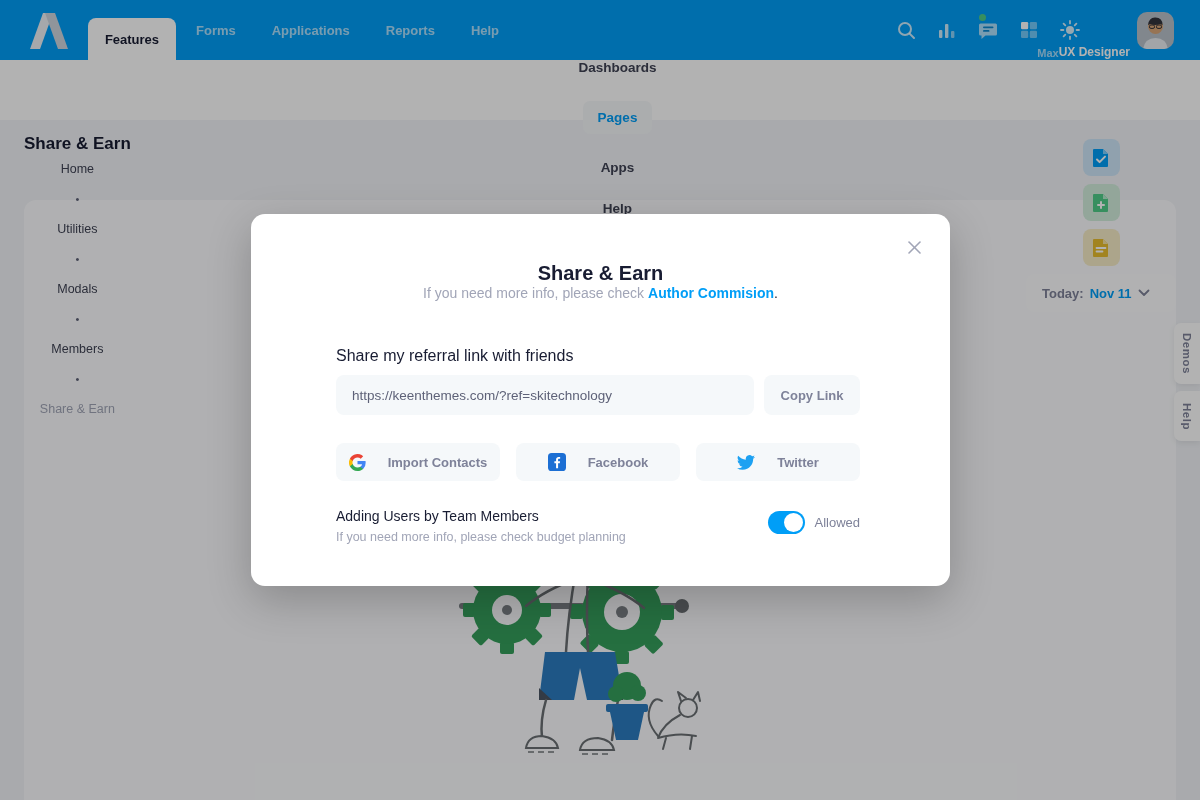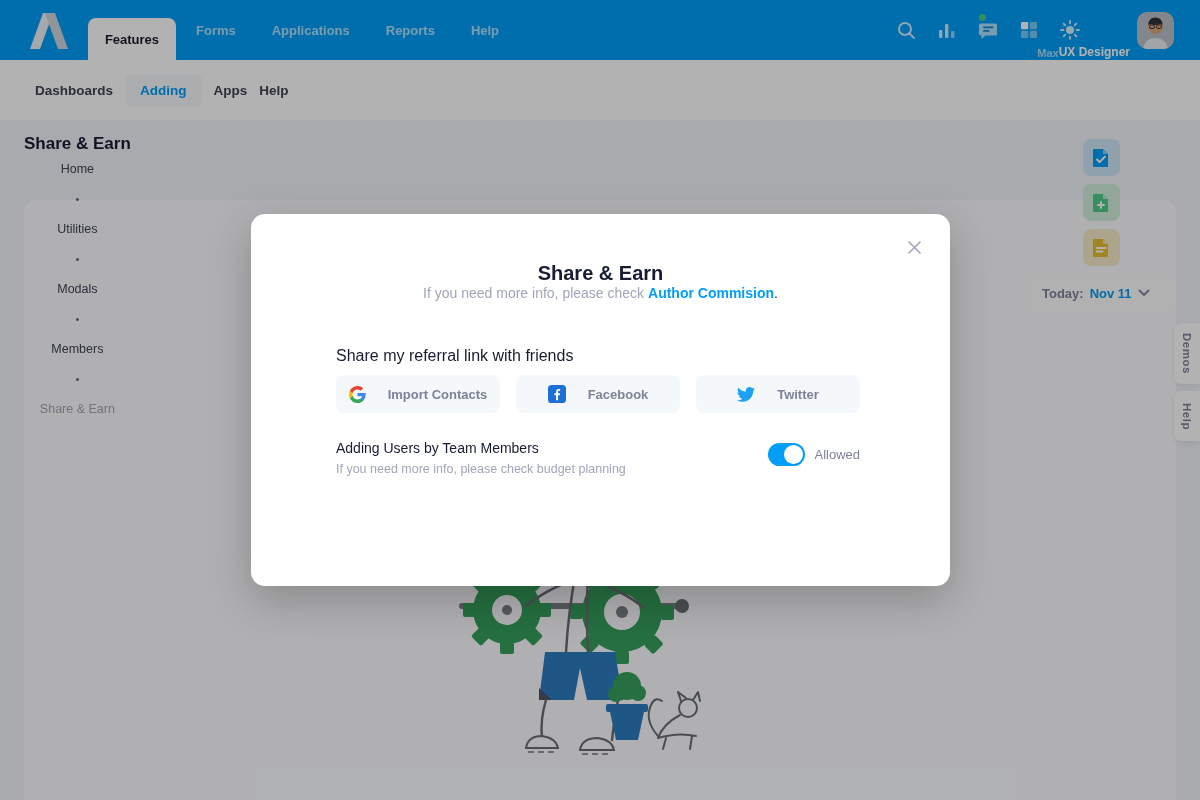--- a/index.html
+++ b/index.html
@@ -19,21 +19,21 @@
   .hicon svg { display:block; }
   .notif-dot { position:absolute; left:1px; top:-6px; width:7px; height:7px; border-radius:50%; background:#50cd89; }
   .userbox { position:absolute; right:70px; top:0; height:60px; display:flex; 
     align-items:flex-end; justify-content:center; cursor:pointer; }
   .user-name { color:rgba(255,255,255,0.65); font-size:11px; font-weight:600; line-height:14px; }
   .user-role { color:#ffffff; font-size:12px; font-weight:700; line-height:15px; }
   .avatar { position:absolute; right:26px; top:12px; width:37px; height:37px; border-radius:10px; overflow:hidden; cursor:pointer; }
 
   
   .subnav { position:absolute; left:0; top:60px; width:1200px; height:60px; background:#ffffff; z-index:1;
-    display:flex; align-items:center; padding-left:35px; gap:12px; }
+    display:flex; align-items:center; padding-left:35px; gap:26px;flex-direction:column; }
   .snitem { font-size:13.5px; font-weight:600; color:#3f4254; cursor:pointer; }
   .snitem.active { background:#f5f8fa; color:#009ef7; padding:9px 15px; border-radius:7px; }
 
   
   .page-head { position:absolute; left:24px; top:134px; z-index:1; }
   .page-title { font-size:17px; font-weight:700; color:#181c32; }
   .crumbs { margin-top:8px; display:flex; align-items:center; gap:17px; font-size:12.5px;flex-direction:column; }
   .crumb { color:#3f4254; font-weight:500; cursor:pointer; }
   .crumb-sep { color:#5e6278; font-size:11px; }
   .crumb.last { color:#a1a5b7; cursor:default; }
@@ -164,21 +164,21 @@
           <path d="M11 13 q1-8 7.5-7.5 q7 0 7 7.5 l-2.5-1 q-5 2-9.5 0 Z" fill="#32333b"></path>
           <rect x="12.5" y="13" width="5" height="3.4" rx="1.4" fill="none" stroke="#2e2f36" stroke-width="1"></rect>
           <rect x="19.5" y="13" width="5" height="3.4" rx="1.4" fill="none" stroke="#2e2f36" stroke-width="1"></rect>
           <path d="M6 37 q2-11 12.5-11 q10.5 0 12.5 11 Z" fill="#e9edf1"></path>
         </svg>
     </div>
   </div>
 
   <div class="subnav">
     <span class="snitem">Dashboards</span>
-    <span class="snitem active">Adding</span>
+    <span class="snitem active">Pages</span>
     <span class="snitem">Apps</span>
     <span class="snitem">Help</span>
   </div>
 
   <div class="page-head">
     <div class="page-title">Share &amp; Earn</div>
     <div class="crumbs">
       <span class="crumb">Home</span>
       <span class="crumb-sep">•</span>
       <span class="crumb">Utilities</span>
@@ -323,20 +323,24 @@
           <line x1="2" y1="2" x2="13" y2="13" stroke="#a1a5b7" stroke-width="1.6" stroke-linecap="round"></line>
           <line x1="13" y1="2" x2="2" y2="13" stroke="#a1a5b7" stroke-width="1.6" stroke-linecap="round"></line>
         </svg>
     </span>
     <div class="modal-title">Share &amp; Earn</div>
     <div class="modal-sub">
       <span>If you need more info, please check </span><span class="link">Author Commision</span><span class="dot">.</span>
     </div>
     <div class="modal-body">
       <div class="ref-label">Share my referral link with friends</div>
+      <div class="ref-row">
+        <input class="ref-input" type="text" value="https://keenthemes.com/?ref=skitechnology" style="">
+        <button class="copy-btn">Copy Link</button>
+      </div>
       <div class="share-row">
         <button class="share-btn">
           <svg width="17" height="17" viewBox="0 0 18 18">
               <path fill="#4285F4" d="M17.64 9.2c0-.64-.06-1.25-.16-1.84H9v3.48h4.84a4.14 4.14 0 0 1-1.8 2.72v2.26h2.92a8.78 8.78 0 0 0 2.68-6.62z"></path>
               <path fill="#34A853" d="M9 18c2.43 0 4.47-.8 5.96-2.18l-2.92-2.26c-.8.54-1.84.86-3.04.86-2.34 0-4.32-1.58-5.03-3.7H.96v2.33A9 9 0 0 0 9 18z"></path>
               <path fill="#FBBC05" d="M3.97 10.72a5.41 5.41 0 0 1 0-3.44V4.95H.96a9 9 0 0 0 0 8.1l3.01-2.33z"></path>
               <path fill="#EA4335" d="M9 3.58c1.32 0 2.5.45 3.44 1.35l2.58-2.58A9 9 0 0 0 .96 4.95l3.01 2.33C4.68 5.16 6.66 3.58 9 3.58z"></path>
             </svg>
           <span>Import Contacts</span>
         </button>

